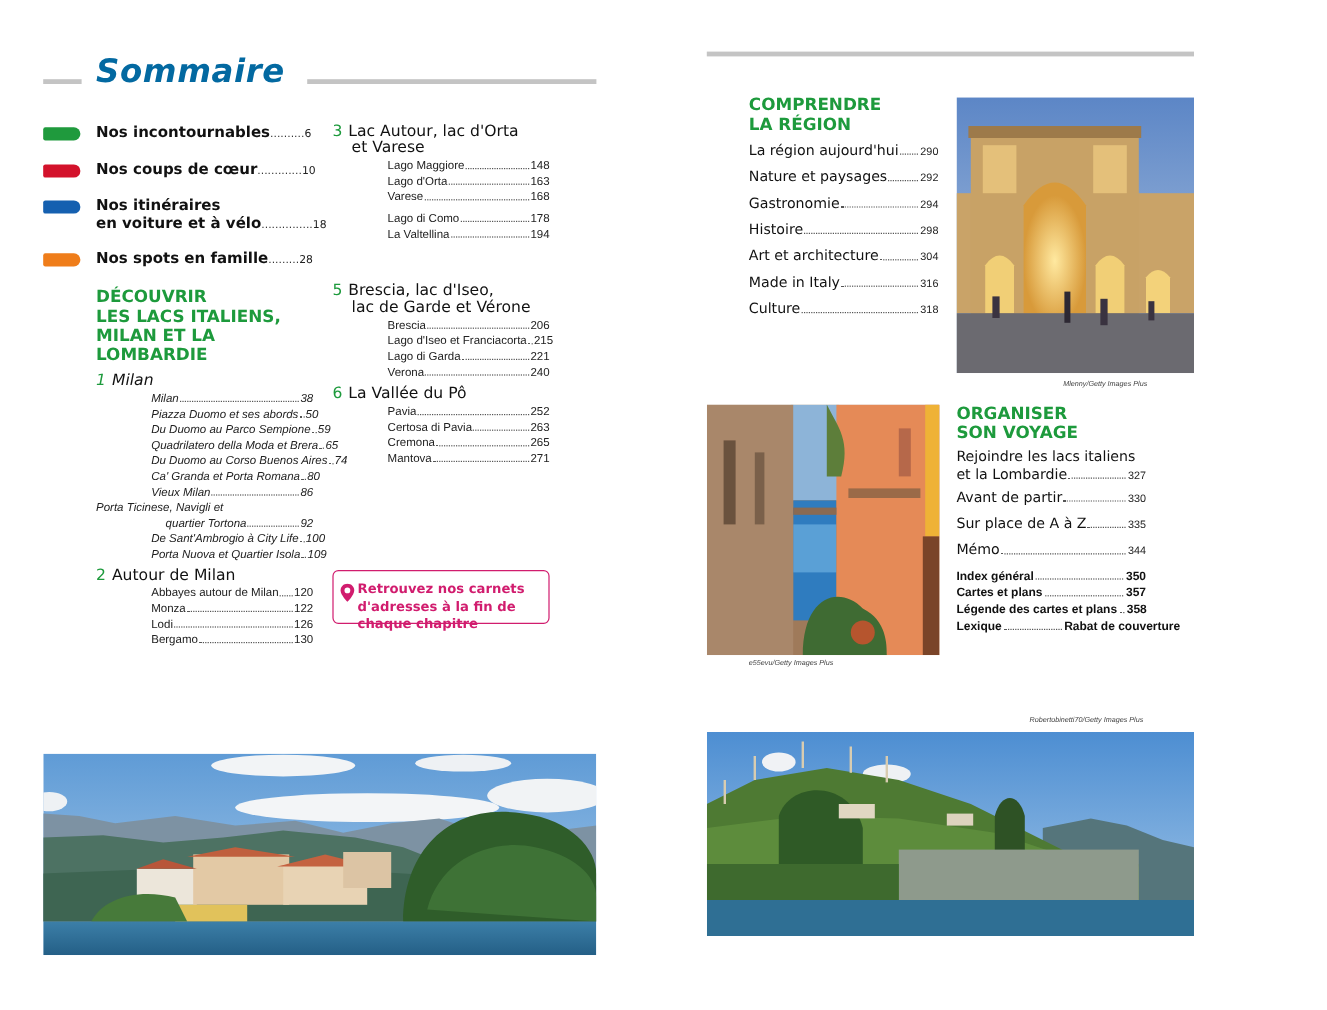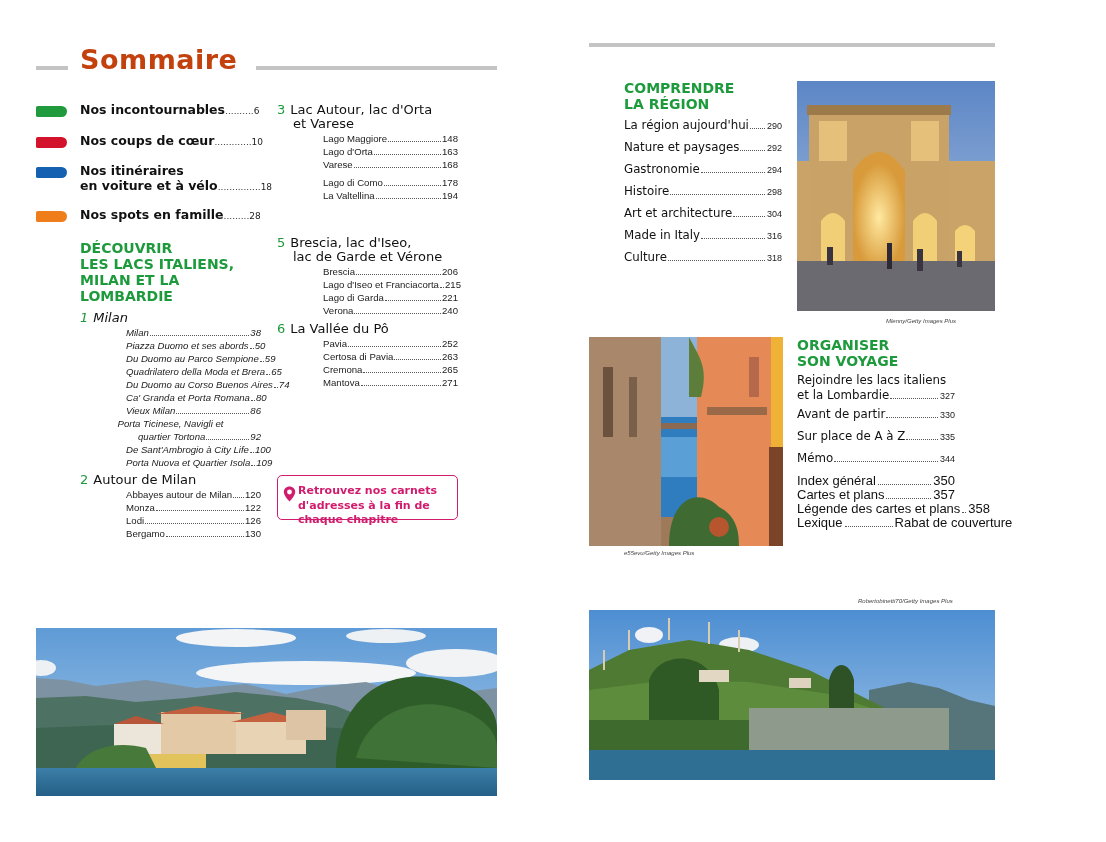--- a/index.html
+++ b/index.html
@@ -3,21 +3,21 @@
 <meta charset="utf-8">
 <style>
   * { box-sizing: border-box; margin: 0; padding: 0; }
   html, body { width: 1106px; height: 842px; background: #ffffff; overflow: hidden; }
   body { position: relative; font-family: "Liberation Sans", "DejaVu Sans", sans-serif; color: #1a1a1a; }
 
   .abs { position: absolute; }
 
   
   .title-rule-left { left: 36px; top: 66px; width: 32px; height: 4px; background: #c4c4c4; }
-  .title-text { left: 80px; top: 44px; font-family: "DejaVu Sans", sans-serif; font-weight: bold; font-size: 27px; color: #c2410c; letter-spacing: 0.5px; }
+  .title-text { left: 80px; top: 44px; font-family: "DejaVu Sans", sans-serif; font-weight: bold; font-size: 27px; color: #0369a1; letter-spacing: 0.5px; font-style: italic; }
   .title-rule-right { left: 256px; top: 66px; width: 241px; height: 4px; background: #c4c4c4; }
   .right-top-rule { left: 589px; top: 43px; width: 406px; height: 4px; background: #c4c4c4; }
 
   
   .hl-row { position: absolute; left: 36px; display: flex; align-items: flex-start; }
   .pill { width: 31px; height: 11px; border-radius: 2px 6px 6px 2px; margin-top: 4px; flex: none; }
   .hl-label { position: absolute; left: 44px; font-family: "DejaVu Sans", sans-serif; font-weight: bold; font-size: 12.5px; line-height: 15px; color: #111; white-space: nowrap; }
   .hl-label .dots { font-weight: normal; font-size: 9px; color: #333; }
   .hl-label .pg { font-weight: normal; font-size: 9px; color: #222; }
 
@@ -26,34 +26,34 @@
 
   .chap-title { font-family: "DejaVu Sans", sans-serif; font-size: 13px; line-height: 14px; color: #111; }
   .chap-title .num { color: #1d9a3c; margin-right: 5px; }
   .chap-title .indent { padding-left: 16px; display: block; }
 
   .toc-list { list-style: none; }
   .toc-item { display: flex; align-items: baseline; font-size: 9.6px; line-height: 13px; color: #222; white-space: nowrap; }
   .toc-item .lbl { flex: none; padding-left: 46px; }
   .toc-item .lead { flex: 1; border-bottom: 1px dotted #555; margin: 0 1px 2px 1px; min-width: 4px; }
   .toc-item .pg { flex: none; }
-  .toc-item.two-line { display: block; text-align: center; }
+  .toc-item.two-line { display: block; }
   .toc-item.two-line .line2 { display: flex; align-items: baseline; padding-left: 12px; }
 
   .col1 { left: 80px; width: 181px; }
   .col2 { left: 277px; width: 181px; }
 
   .callout { left: 277px; top: 475px; width: 181px; height: 45px; border: 1.5px solid #d11c6e; border-radius: 5px; padding: 8px 6px 0 20px; font-family: "DejaVu Sans", sans-serif; font-weight: bold; font-size: 11px; line-height: 14.5px; color: #d11c6e; }
   .callout .pin { position: absolute; left: 5px; top: 10px; width: 13px; height: 16px; }
 
   
   .big-item { display: flex; align-items: baseline; font-family: "DejaVu Sans", sans-serif; font-size: 11.8px; line-height: 21px; color: #111; white-space: nowrap; }
   .big-item .lead { flex: 1; border-bottom: 1px dotted #555; margin: 0 2px 3px 1px; min-width: 4px; }
   .big-item .pg { font-family: "Liberation Sans", sans-serif; font-size: 9px; color: #222; }
-  .small-item { display: flex; align-items: baseline; font-size: 13px; line-height: 14px; color: #111; white-space: nowrap; }
+  .small-item { display: flex; align-items: baseline; font-size: 10px; line-height: 14px; color: #111; white-space: nowrap; font-weight: bold; }
   .small-item .lead { flex: 1; border-bottom: 1px dotted #555; margin: 0 2px 2px 2px; min-width: 4px; }
 
   .caption { font-style: italic; font-size: 6px; color: #444; white-space: nowrap; }
 
   
   .photo { position: absolute; overflow: hidden; }
   .photo svg { display: block; width: 100%; height: 100%; }
 </style>
 </head>
 <body>

